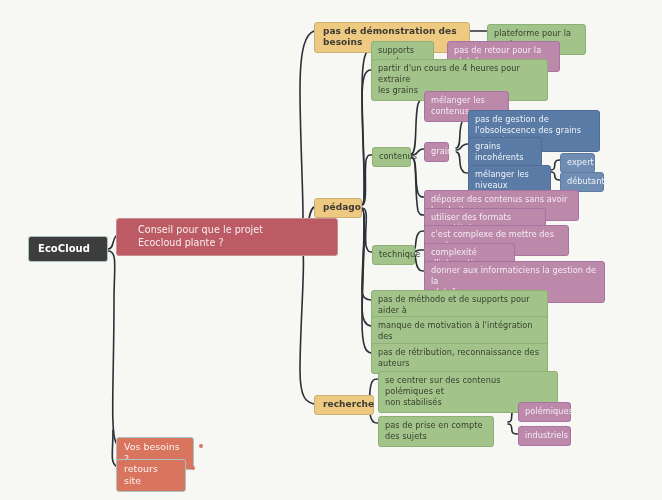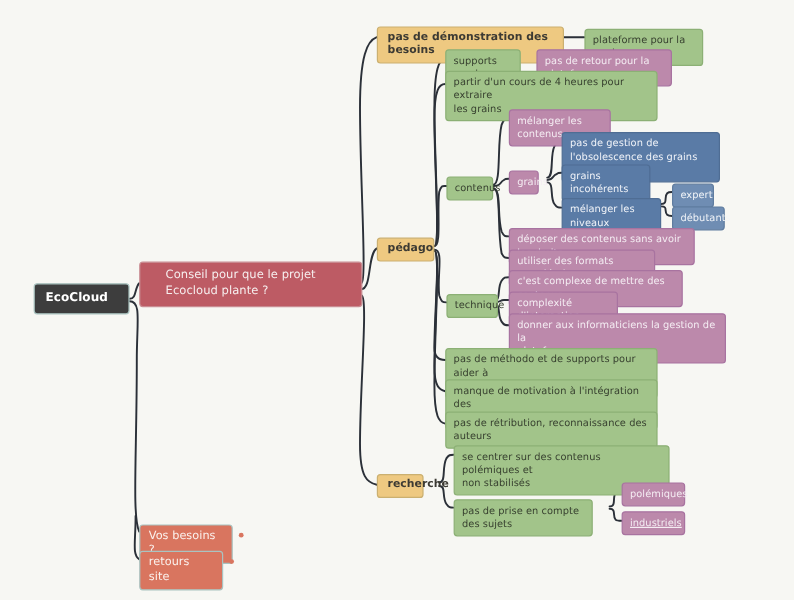--- a/index.html
+++ b/index.html
@@ -149,21 +149,21 @@
       <path d="M366 402 C 372 402, 368 390, 372 382 C 374 379, 375 379, 378 379"></path>
       <path d="M366 405 C 372 405, 368 414, 372 420 C 374 423, 375 423, 378 423"></path>
 
       <path d="M508 422 C 514 422, 510 414, 513 411 C 514 410, 515 410, 518 410"></path>
       <path d="M508 424 C 514 424, 510 430, 513 433 C 514 434, 515 434, 518 434"></path>
     </g>
   </svg>
 
   <div class="node n-root" style="left:28px; top:236px; width:80px;">EcoCloud</div>
 
-  <div class="node n-red" style="left:116px; top:218px; width:186px;padding-left:21px;">Conseil pour que le projet
+  <div class="node n-red" style="left:116px; top:218px; width:222px;padding-left:21px;">Conseil pour que le projet
 Ecocloud plante ?</div>
 
   <div class="node n-salmon" style="left:116px; top:437px; width:78px;">Vos besoins ?</div>
   <div class="collapse-dot" style="left:199px; top:444px;"></div>
 
   <div class="node n-salmon" style="left:116px; top:459px; width:70px;">retours site</div>
   <div class="collapse-dot" style="left:191px; top:466px;"></div>
 
   <div class="node n-yellow-b" style="left:314px; top:22px; width:156px;">pas de démonstration des besoins</div>
 
@@ -210,24 +210,24 @@
 
   <div class="node n-green" style="left:371px; top:290px; width:177px;">pas de méthodo et de supports pour aider à
 découper en grains</div>
 
   <div class="node n-green" style="left:371px; top:316px; width:177px;">manque de motivation à l'intégration des
 ressources</div>
 
   <div class="node n-green" style="left:371px; top:343px; width:177px;">pas de rétribution, reconnaissance des
 auteurs</div>
 
-  <div class="node n-yellow-b" style="left:314px; top:395px; width:39px;">recherche</div>
+  <div class="node n-yellow-b" style="left:314px; top:395px; width:60px;">recherche</div>
 
   <div class="node n-green" style="left:378px; top:371px; width:180px;">se centrer sur des contenus polémiques et
 non stabilisés</div>
 
   <div class="node n-green" style="left:378px; top:416px; width:116px;">pas de prise en compte des sujets</div>
 
   <div class="node n-purple" style="left:518px; top:402px; width:53px;">polémiques</div>
 
-  <div class="node n-purple" style="left:518px; top:426px; width:53px;text-decoration:underline;">industriels</div>
+  <div class="node n-purple" style="left:518px; top:426px; width:53px;">industriels</div>
 
 </div>
 
 </body></html>

